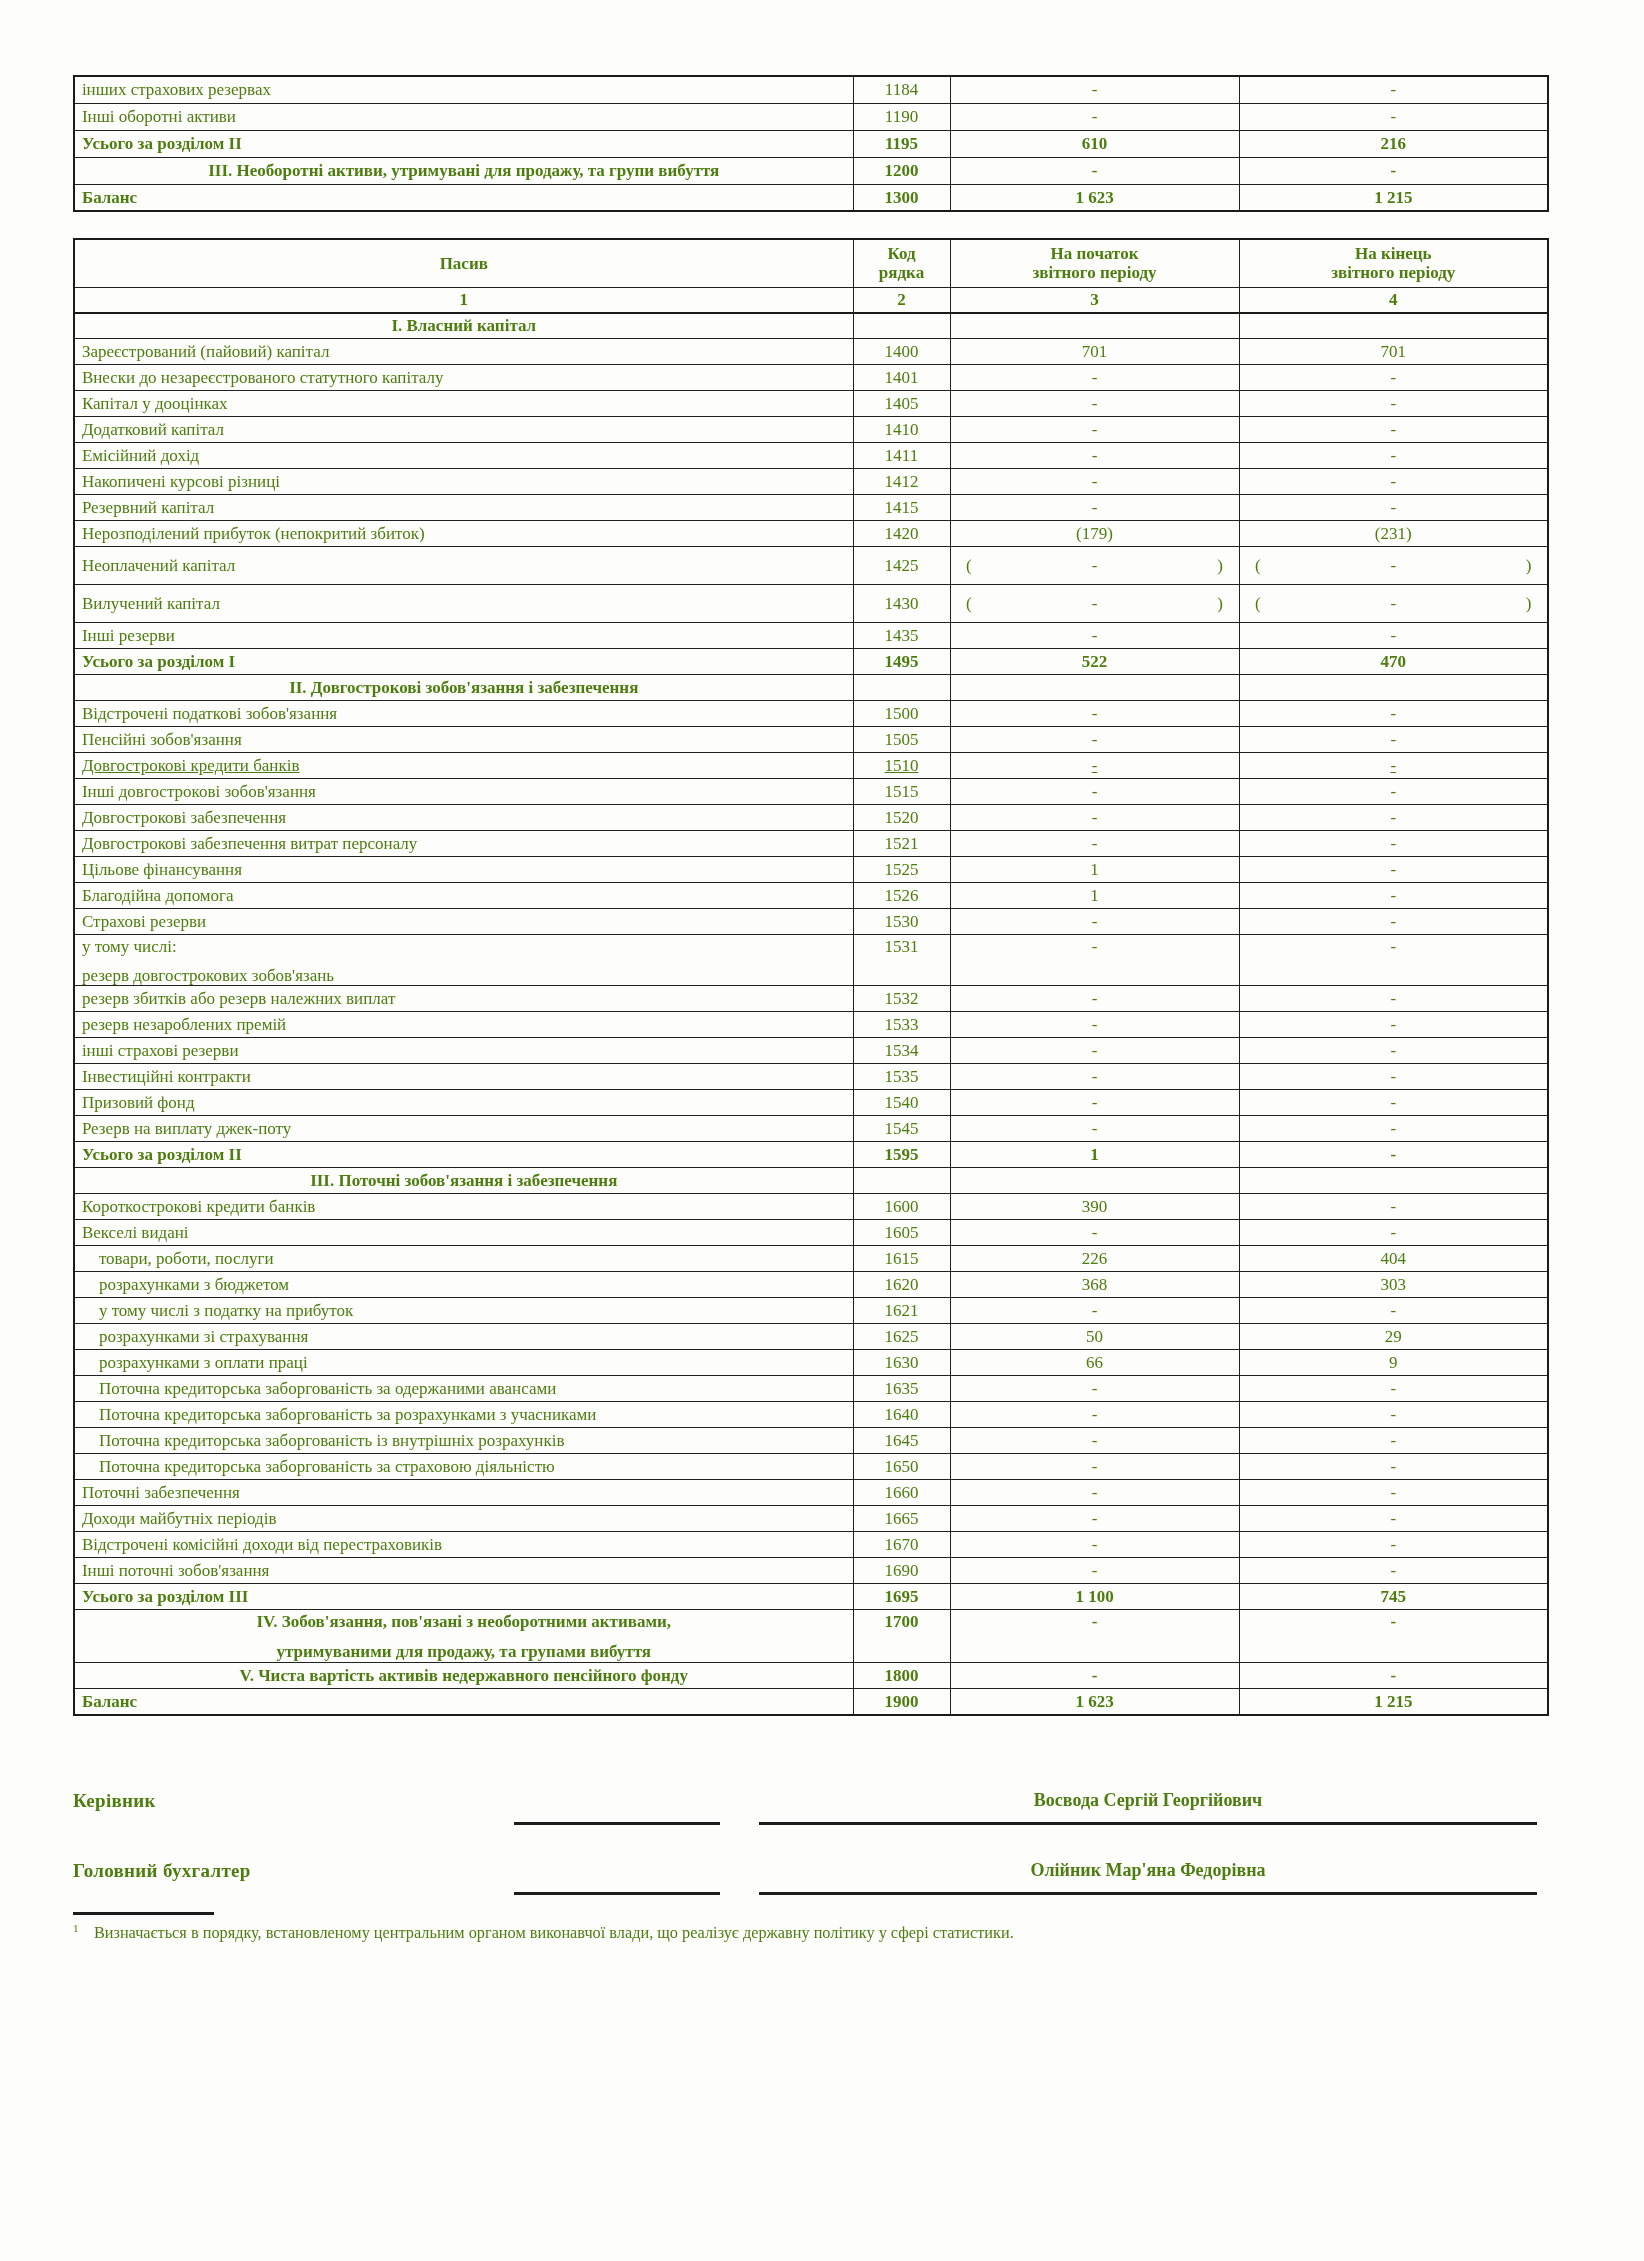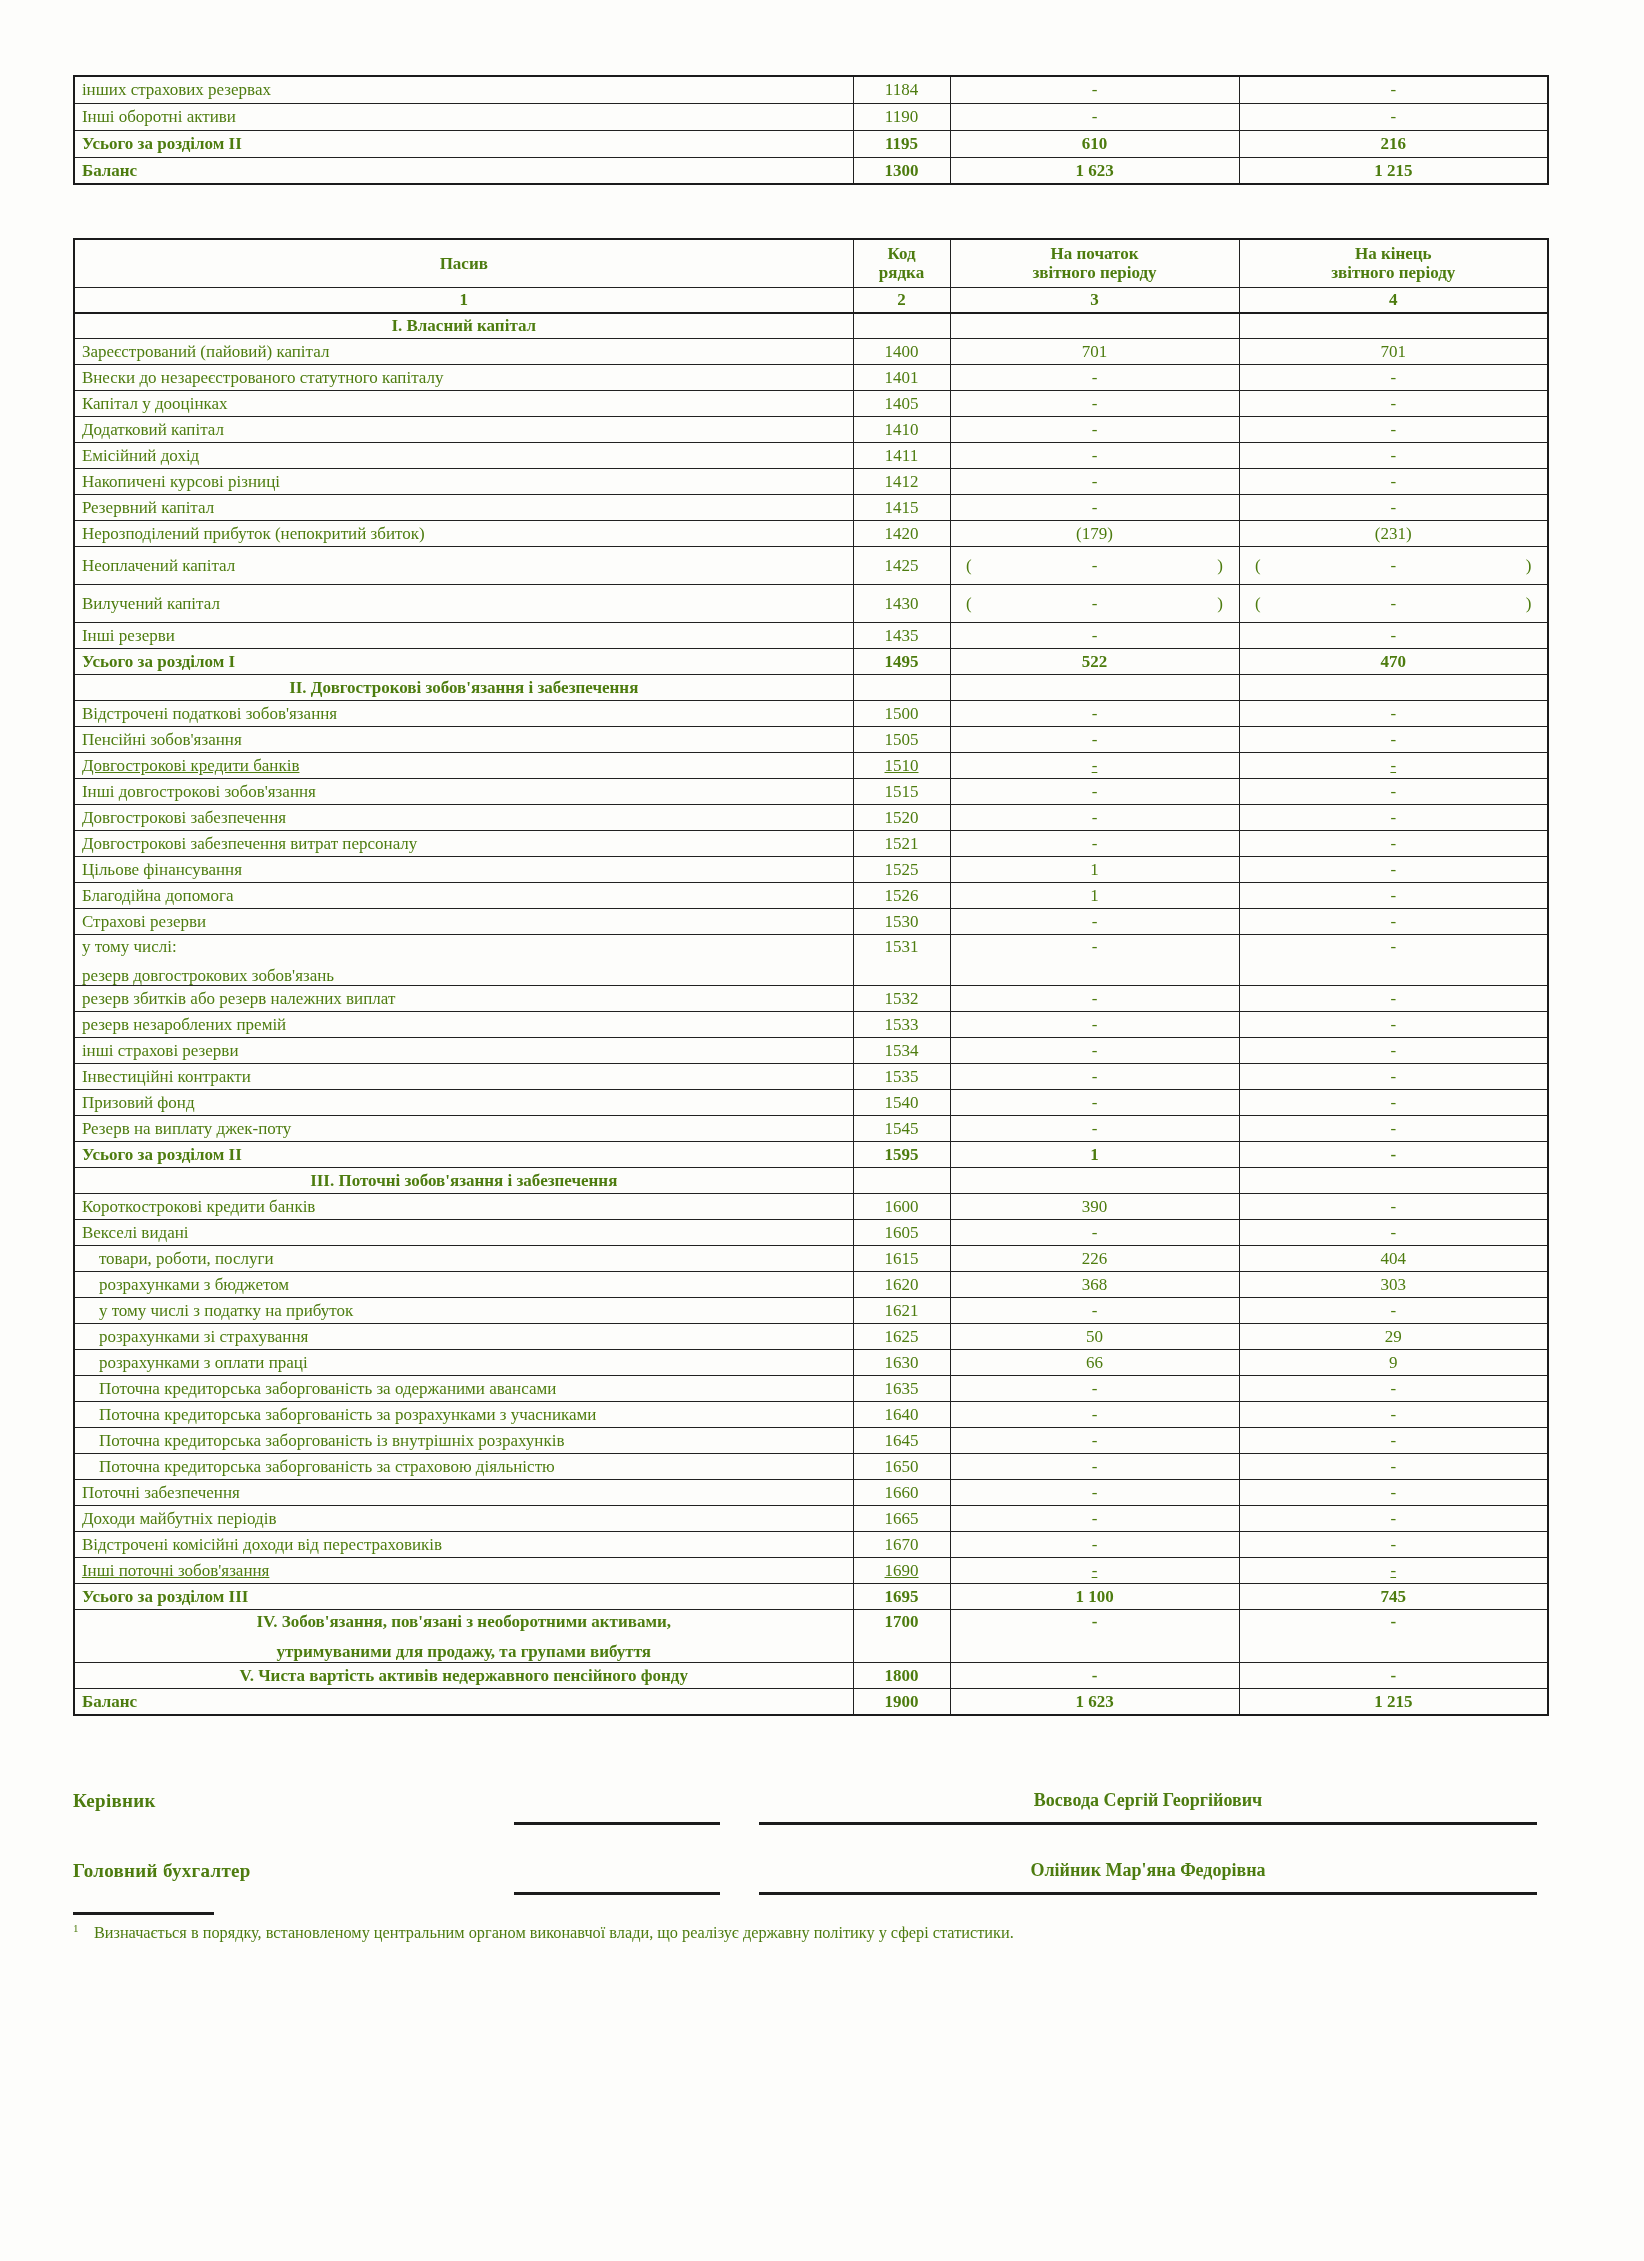--- a/index.html
+++ b/index.html
@@ -67,20 +67,28 @@
           <td class="val-cell">-</td>
           <td class="val-cell">-</td>
         </tr>
         <tr style="height: 27px;">
           <td class="label-cell bold">
             <div class="l1">Усього за розділом II</div>
           </td>
           <td class="code-cell bold">1195</td>
           <td class="val-cell bold">610</td>
           <td class="val-cell bold">216</td>
+        </tr>
+        <tr style="height: 27px;">
+          <td class="label-cell bold center">
+            <div class="l1">III. Необоротні активи, утримувані для продажу, та групи вибуття</div>
+          </td>
+          <td class="code-cell bold">1200</td>
+          <td class="val-cell bold">-</td>
+          <td class="val-cell bold">-</td>
         </tr>
         <tr style="height: 27px;">
           <td class="label-cell bold">
             <div class="l1">Баланс</div>
           </td>
           <td class="code-cell bold">1300</td>
           <td class="val-cell bold">1 623</td>
           <td class="val-cell bold">1 215</td>
         </tr>
       </tbody>
@@ -505,21 +513,21 @@
           <td class="val-cell">-</td>
         </tr>
         <tr style="height: 26px;">
           <td class="label-cell">
             <div class="l1">Відстрочені комісійні доходи від перестраховиків</div>
           </td>
           <td class="code-cell">1670</td>
           <td class="val-cell">-</td>
           <td class="val-cell">-</td>
         </tr>
-        <tr style="height: 26px; text-decoration: underline;">
+        <tr style="height: 26px;">
           <td class="label-cell">
             <div class="l1">Інші поточні зобов'язання</div>
           </td>
           <td class="code-cell">1690</td>
           <td class="val-cell">-</td>
           <td class="val-cell">-</td>
         </tr>
         <tr style="height: 26px;">
           <td class="label-cell bold">
             <div class="l1">Усього за розділом III</div>

